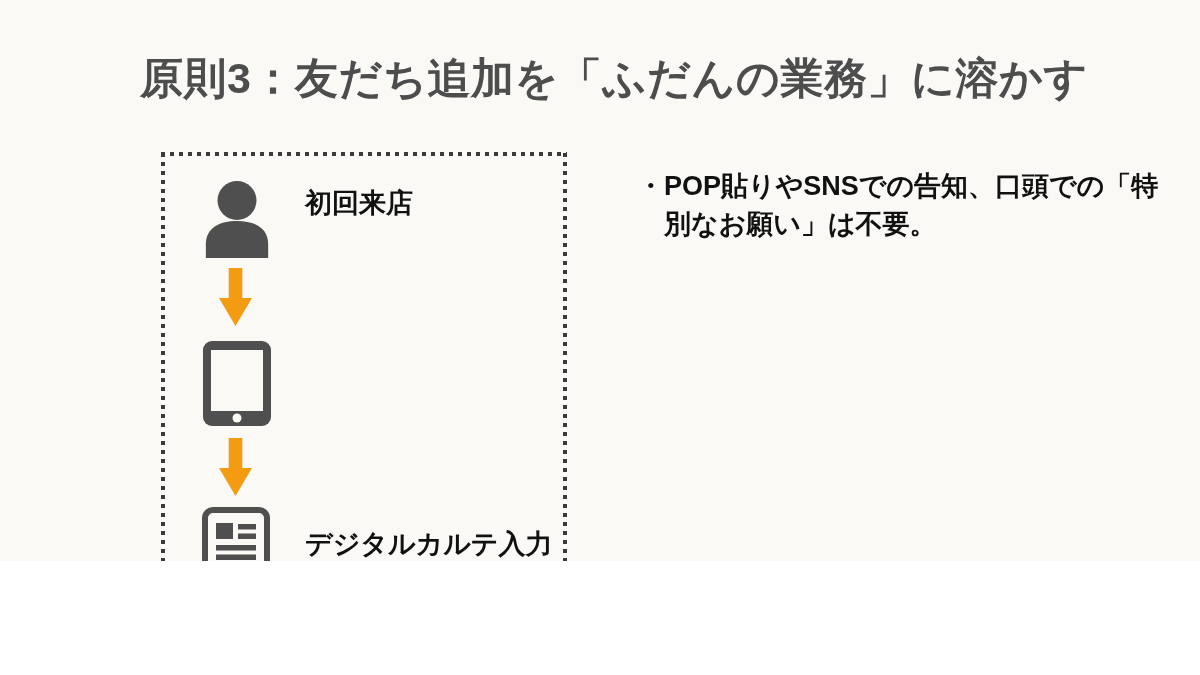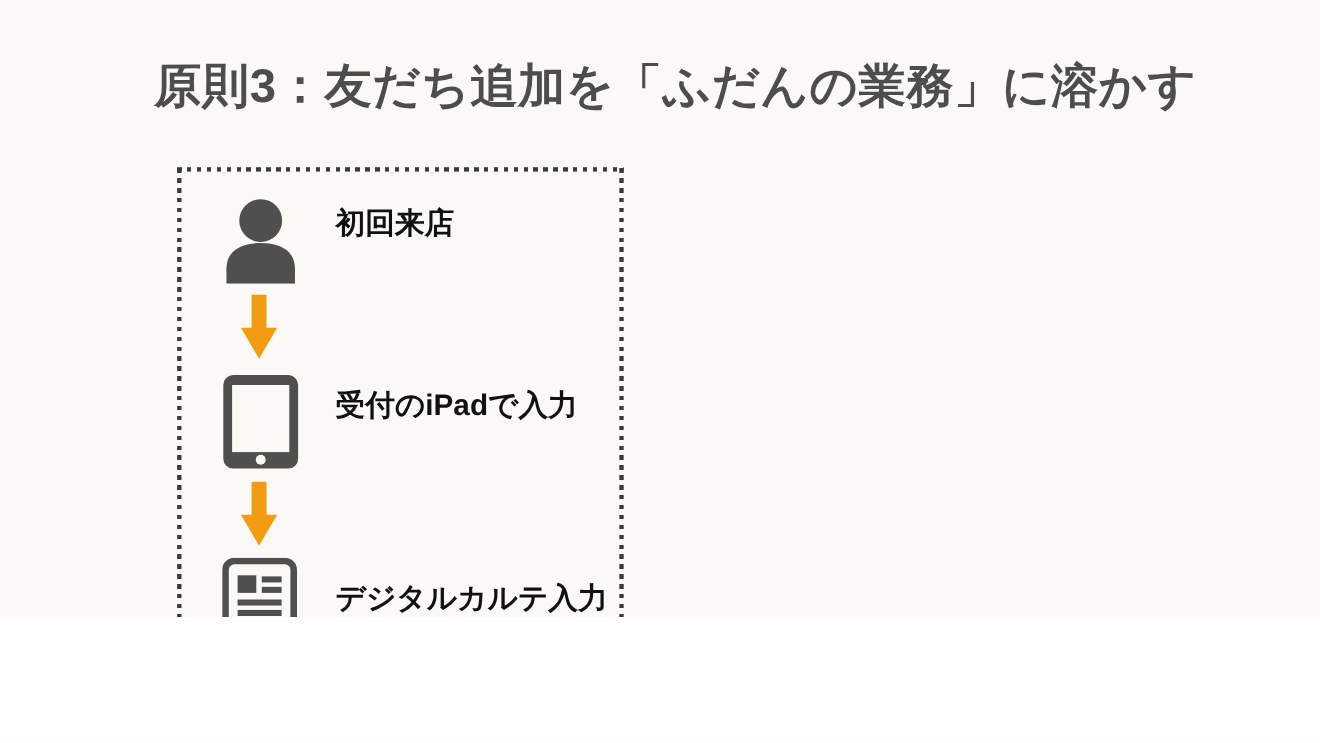--- a/index.html
+++ b/index.html
@@ -76,21 +76,20 @@
 
     <svg class="arrow arrow-1" viewBox="0 0 34 60" xmlns="http://www.w3.org/2000/svg">
       <path d="M10 0 H24 V31 H34 L17 60 L0 31 H10 Z" fill="#f39c12"></path>
     </svg>
 
     <svg class="icon tablet-icon" viewBox="0 0 70 87" xmlns="http://www.w3.org/2000/svg">
       <rect x="1" y="1" width="68" height="85" rx="9" fill="#4f4f4f"></rect>
       <rect x="9" y="10" width="52" height="61" fill="#faf9f6"></rect>
       <circle cx="35" cy="78" r="4.5" fill="#faf9f6"></circle>
     </svg>
-    <div class="step-label step-label-2">受付のiPadで入力</div>
 
     <svg class="arrow arrow-2" viewBox="0 0 34 60" xmlns="http://www.w3.org/2000/svg">
       <path d="M10 0 H24 V31 H34 L17 60 L0 31 H10 Z" fill="#f39c12"></path>
     </svg>
 
     <svg class="icon doc-icon" viewBox="0 0 68 91" xmlns="http://www.w3.org/2000/svg">
       <rect x="3" y="3" width="62" height="85" rx="8" fill="#faf9f6" stroke="#4f4f4f" stroke-width="6"></rect>
       <rect x="14" y="16" width="17" height="16" fill="#4f4f4f"></rect>
       <rect x="36" y="17" width="18" height="5.5" fill="#4f4f4f"></rect>
       <rect x="36" y="26.5" width="18" height="5.5" fill="#4f4f4f"></rect>
@@ -98,17 +97,18 @@
       <rect x="14" y="47.5" width="40" height="5.5" fill="#4f4f4f"></rect>
       <path d="M13 66 L20 74 L32 59" stroke="#4f4f4f" stroke-width="6" fill="none"></path>
       <rect x="38" y="64" width="16" height="5.5" fill="#4f4f4f"></rect>
     </svg>
     <div class="step-label step-label-3">デジタルカルテ入力
 ＝ 自動友だち追加</div>
 
   </div>
 
   <ul class="bullets">
+    <li>・POP貼りやSNSでの告知、口頭での「特別なお願い」は不要。</li>
   </ul>
 
   <div class="logo">ANMEL</div>
 
 </div>
 
 </body></html>

